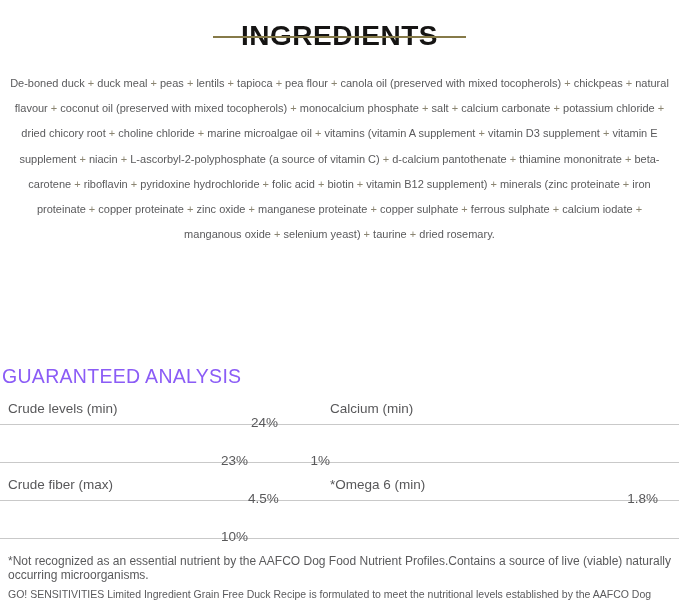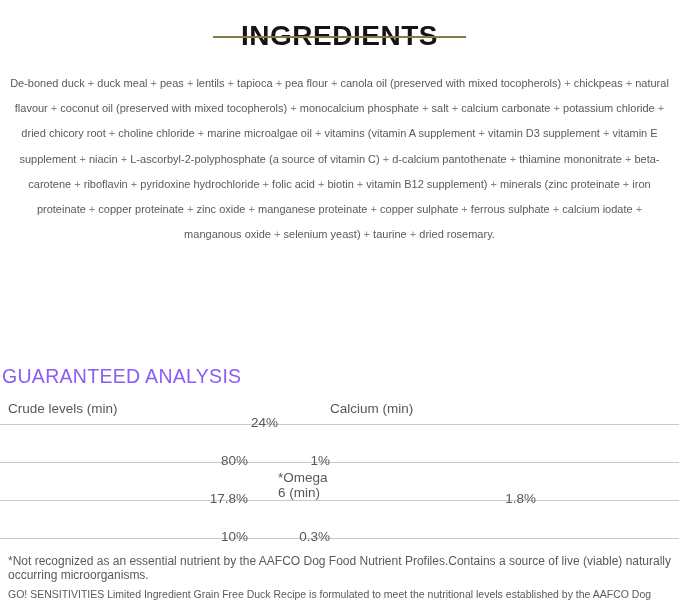--- a/index.html
+++ b/index.html
@@ -69,31 +69,31 @@
 <h2 class="ga-heading">GUARANTEED ANALYSIS</h2>
 
 <div class="ga-table">
   <div class="ga-row">
     <span class="lbl">Crude levels (min)</span>
     <span class="val">24%</span>
     <span></span>
     <span class="lbl">Calcium (min)</span>
   </div>
   <div class="ga-row">
-    <span class="val">80%</span>
+    <span class="val">23%</span>
     <span></span>
     <span class="val">1%</span>
   </div>
   <div class="ga-row">
-    <span class="val">17.8%</span>
+    <span class="lbl">Crude fiber (max)</span>
+    <span class="val">4.5%</span>
     <span></span>
     <span class="lbl">*Omega 6 (min)</span>
     <span class="val">1.8%</span>
   </div>
   <div class="ga-row">
     <span class="val">10%</span>
     <span></span>
-    <span class="val">0.3%</span>
   </div>
 </div>
 
 <p class="footnote-1">*Not recognized as an essential nutrient by the AAFCO Dog Food Nutrient Profiles.Contains a source of live (viable) naturally occurring microorganisms.</p>
 <p class="footnote-2">GO! SENSITIVITIES Limited Ingredient Grain Free Duck Recipe is formulated to meet the nutritional levels established by the AAFCO Dog Food Nutrient Profiles for All Life Stages including growth of large size dogs (70lbs or more as an adult).</p>
 
 </body></html>

